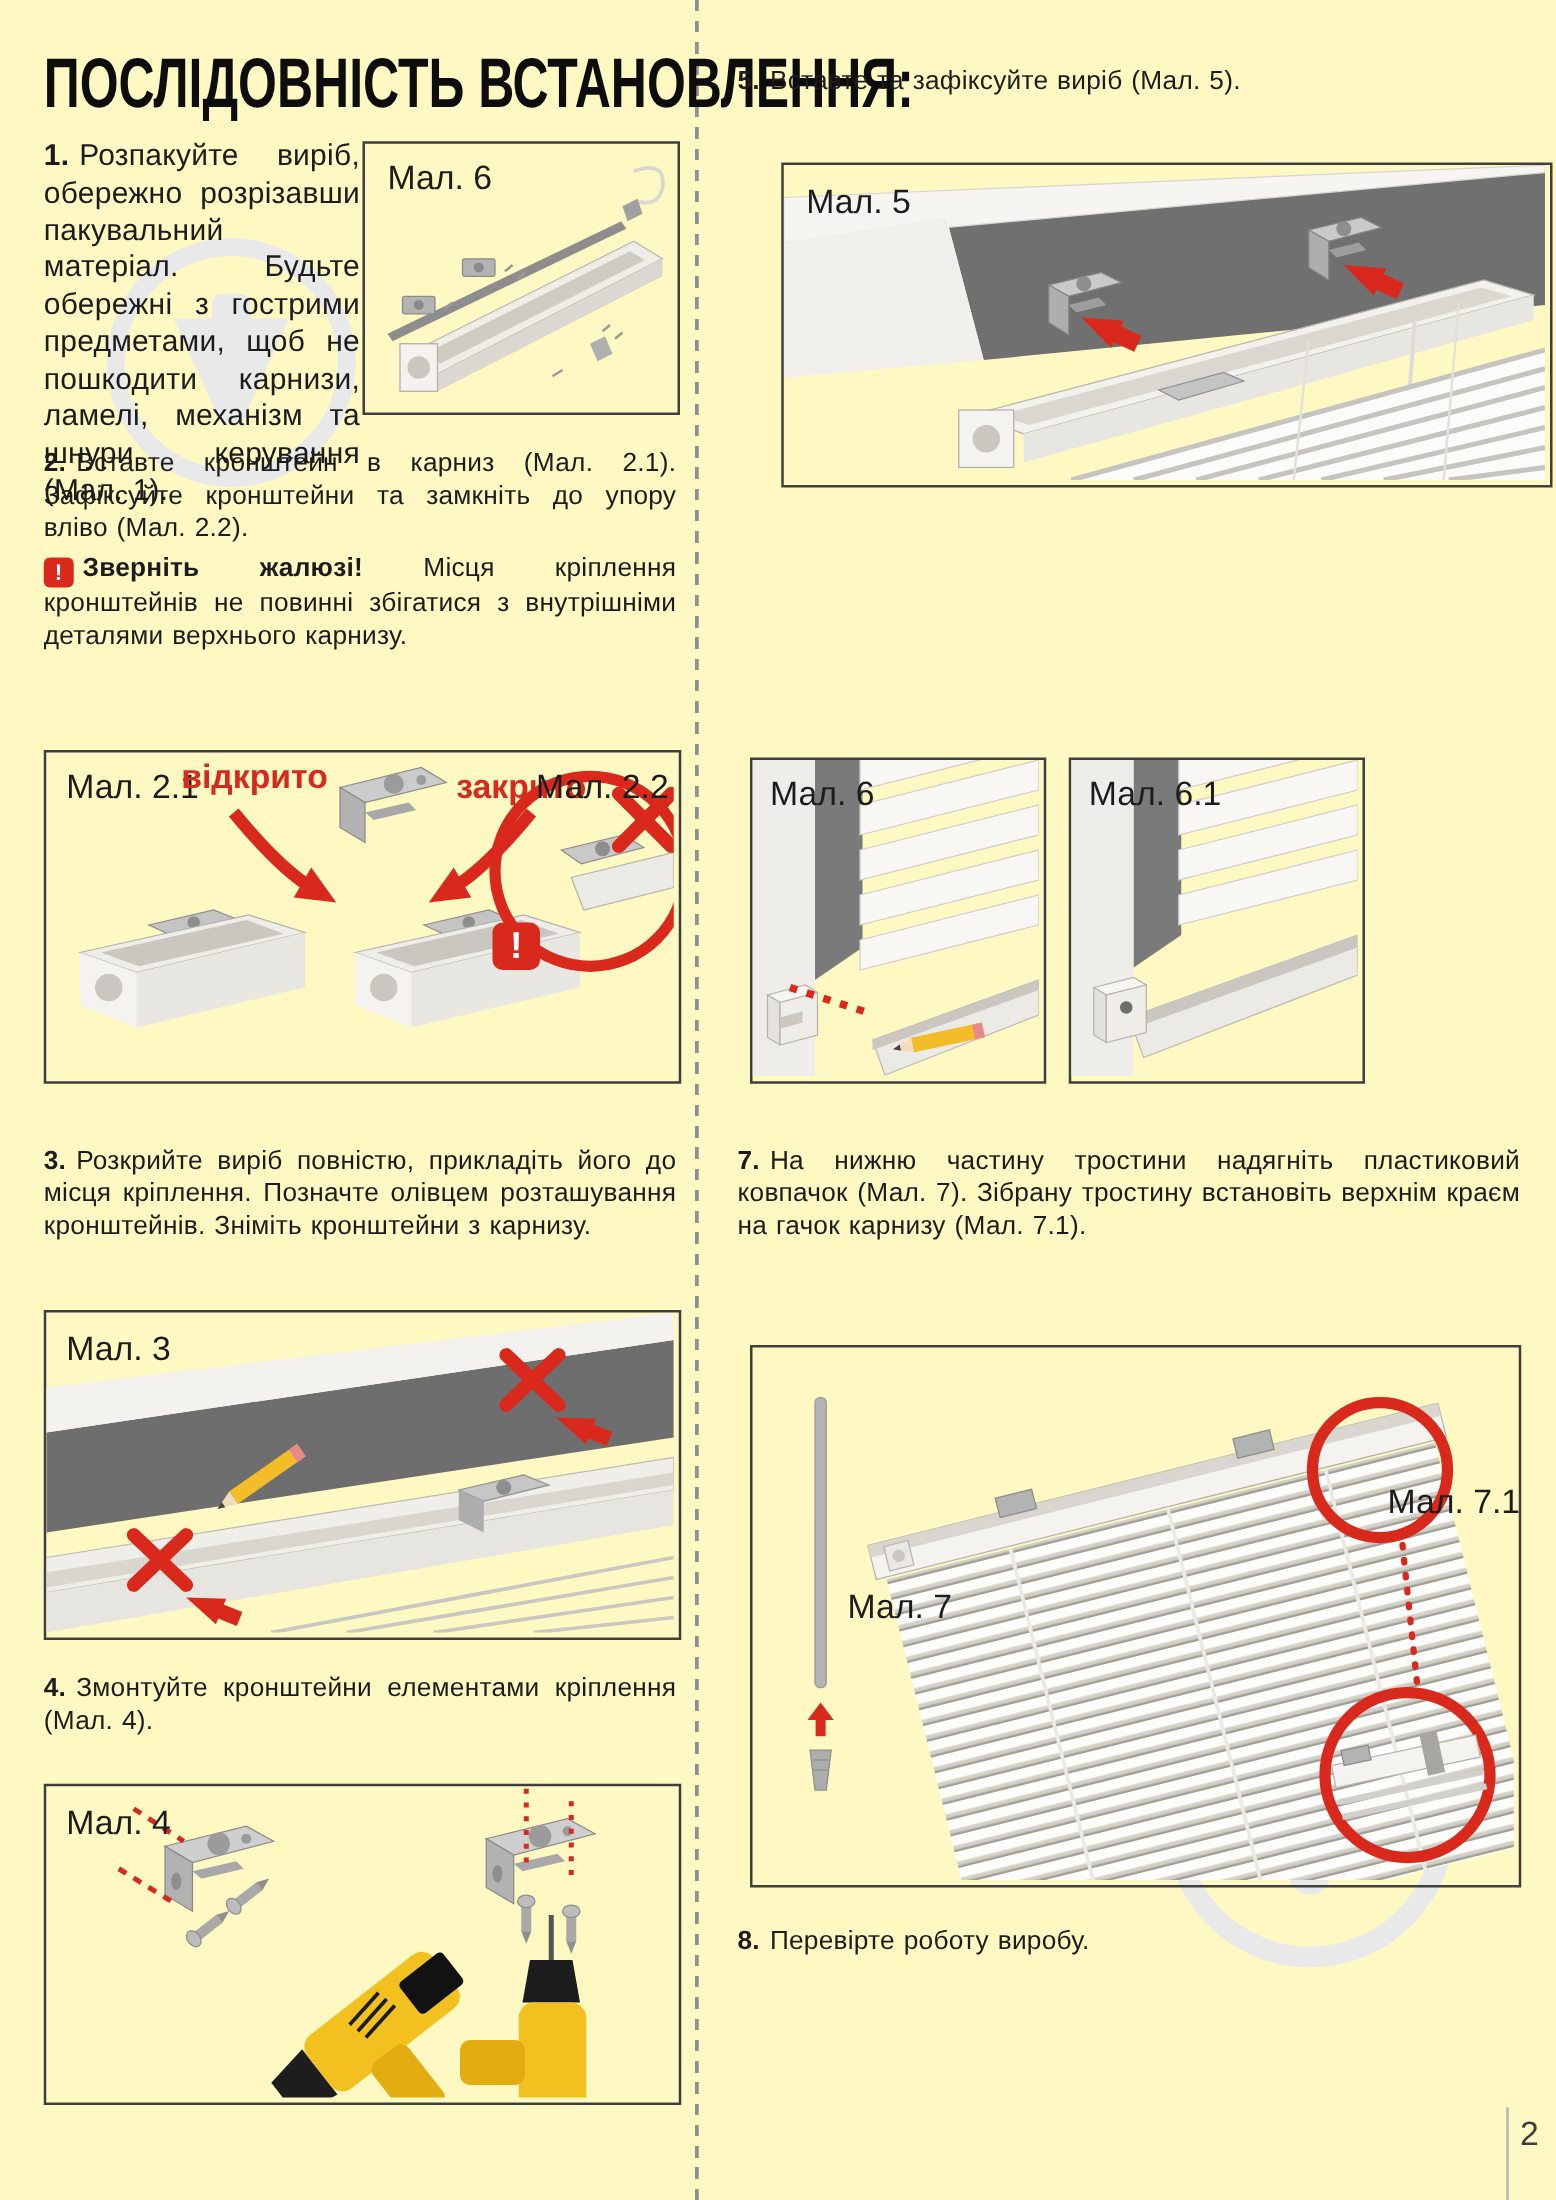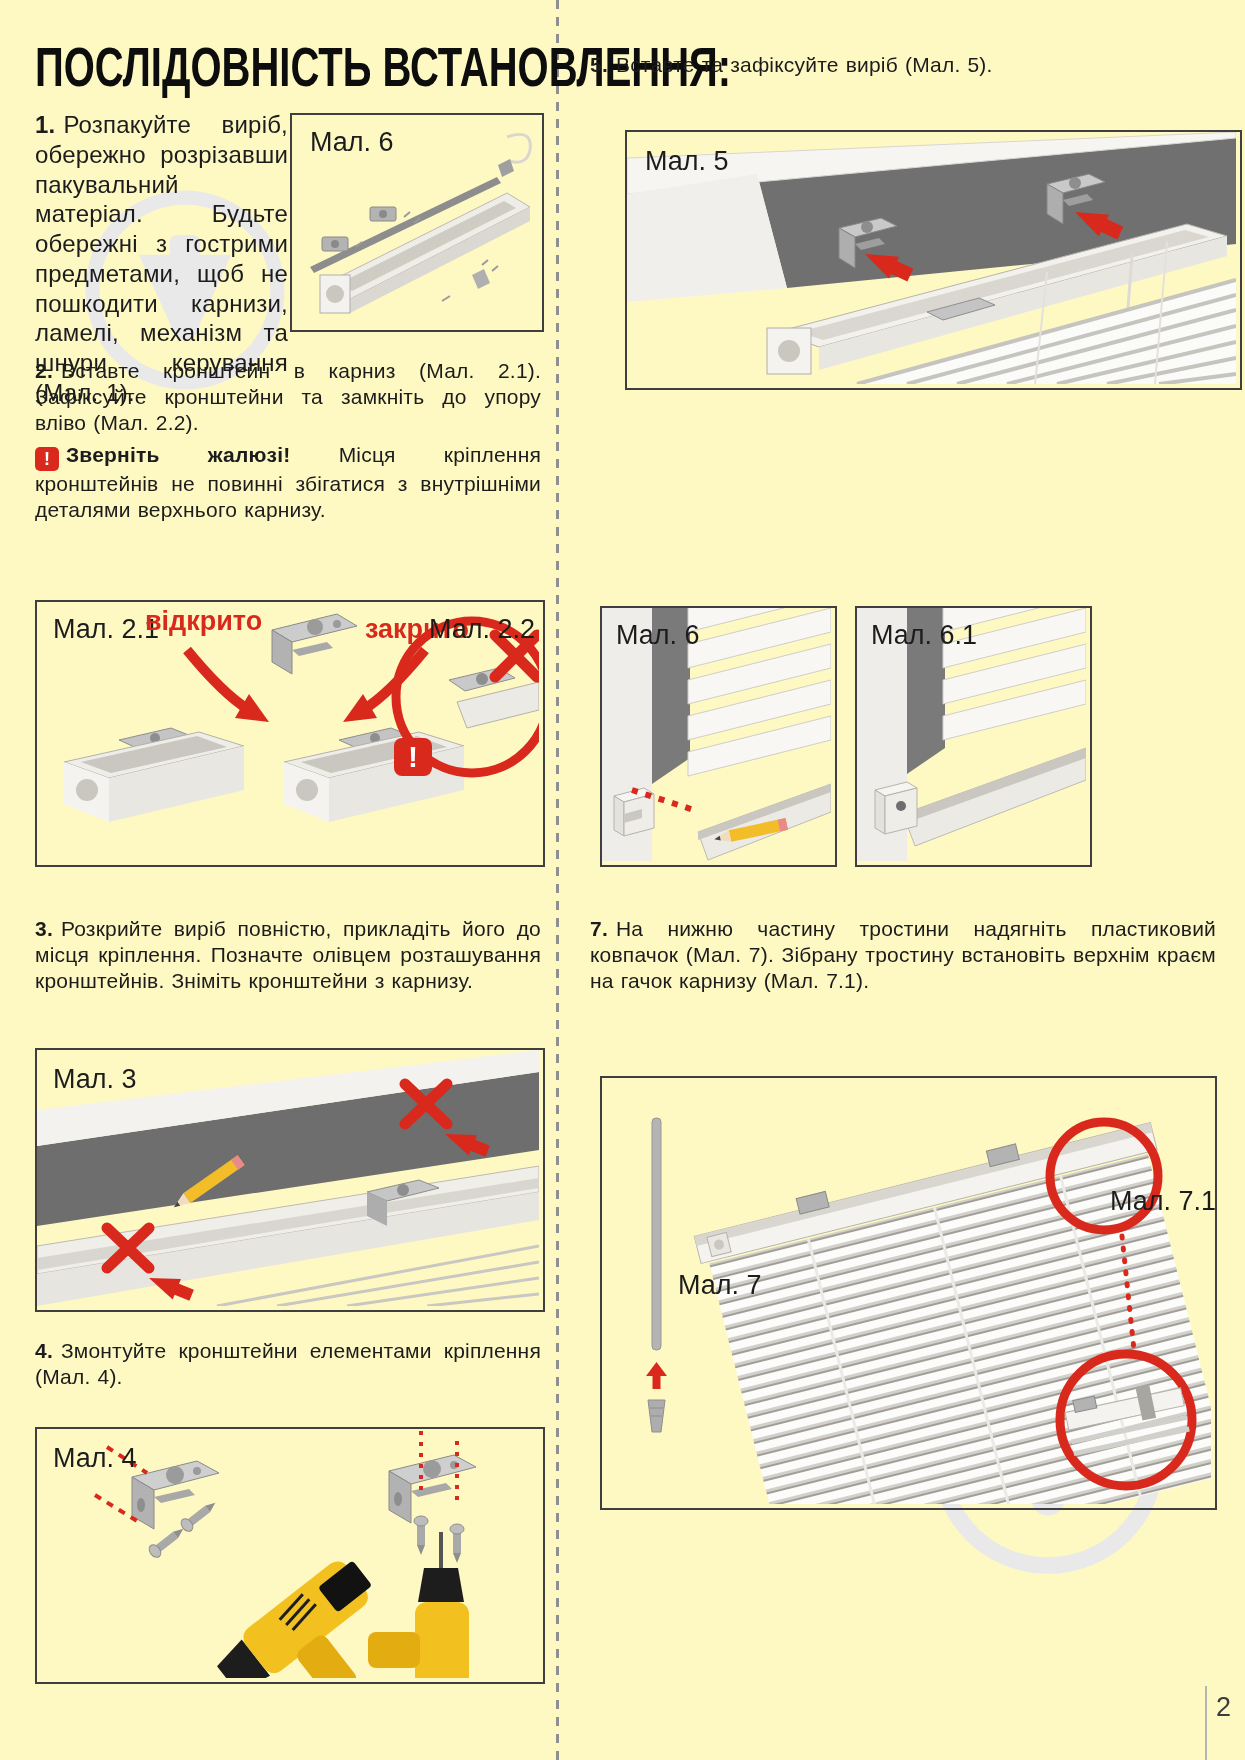--- a/index.html
+++ b/index.html
@@ -428,17 +428,18 @@
       <g transform="rotate(-12 524 342)">
         <rect x="466" y="322" width="118" height="18" fill="#f4f3ef" stroke="#b5b3ac" stroke-width="1"></rect>
         <rect x="476" y="312" width="22" height="12" fill="#b3b3b3" stroke="#8a8a8a" stroke-width="1"></rect>
         <rect x="540" y="312" width="14" height="34" fill="#a8a6a0"></rect>
         <line x1="466" y1="352" x2="584" y2="352" stroke="#d2d0ca" stroke-width="5"></line>
         <line x1="466" y1="364" x2="584" y2="364" stroke="#d2d0ca" stroke-width="5"></line>
       </g>
     </svg>
   </div>
 
+  <p class="para" style="left:590px;top:1540px;width:626px;"><span class="stepnum">8.</span><span>Перевірте роботу виробу.</span></p>
 
   <div class="pagenum-line"></div>
   <div class="pagenum">2</div>
 
 </div>
 
 </body></html>

